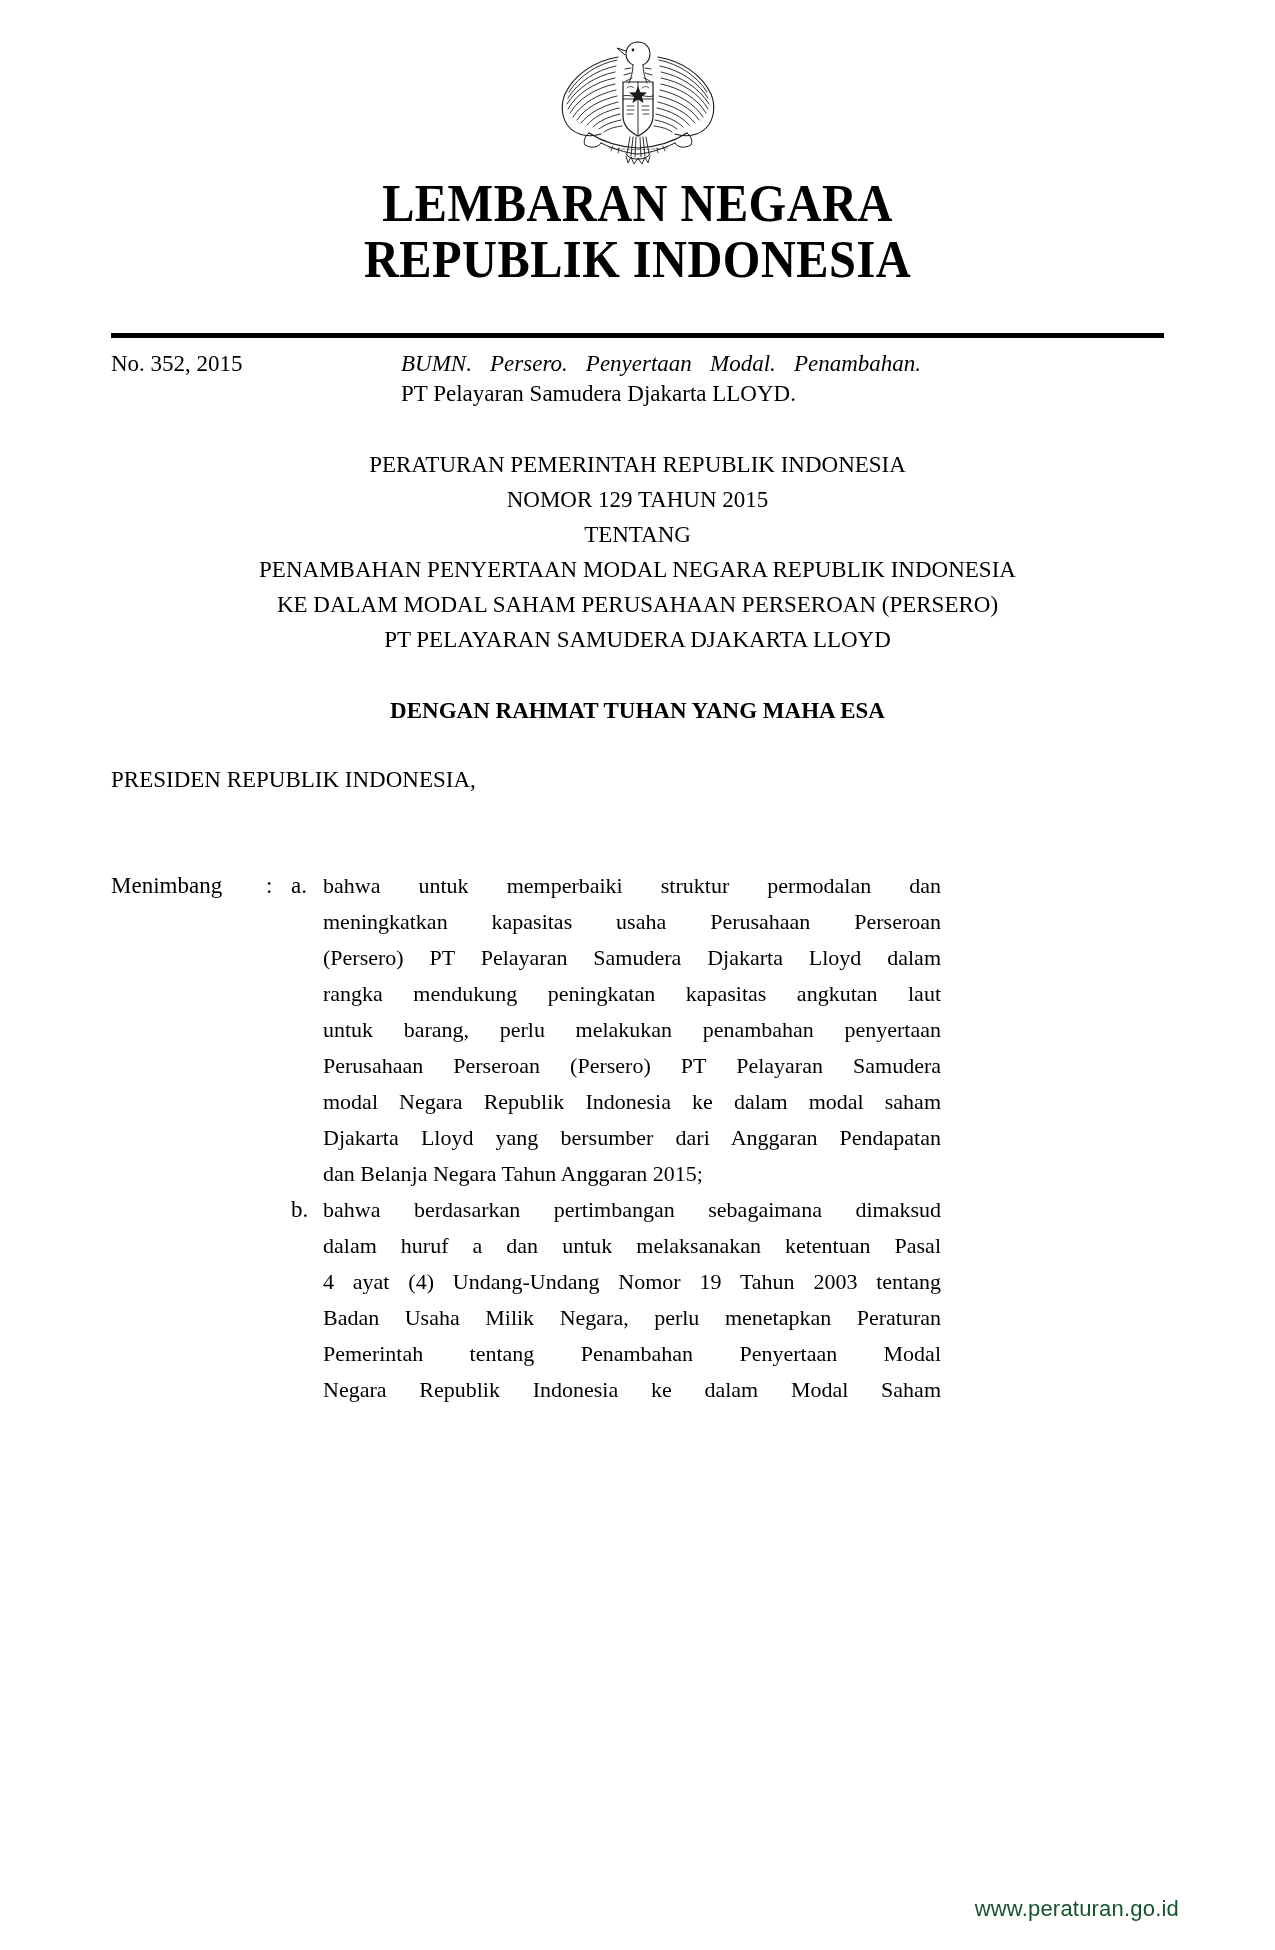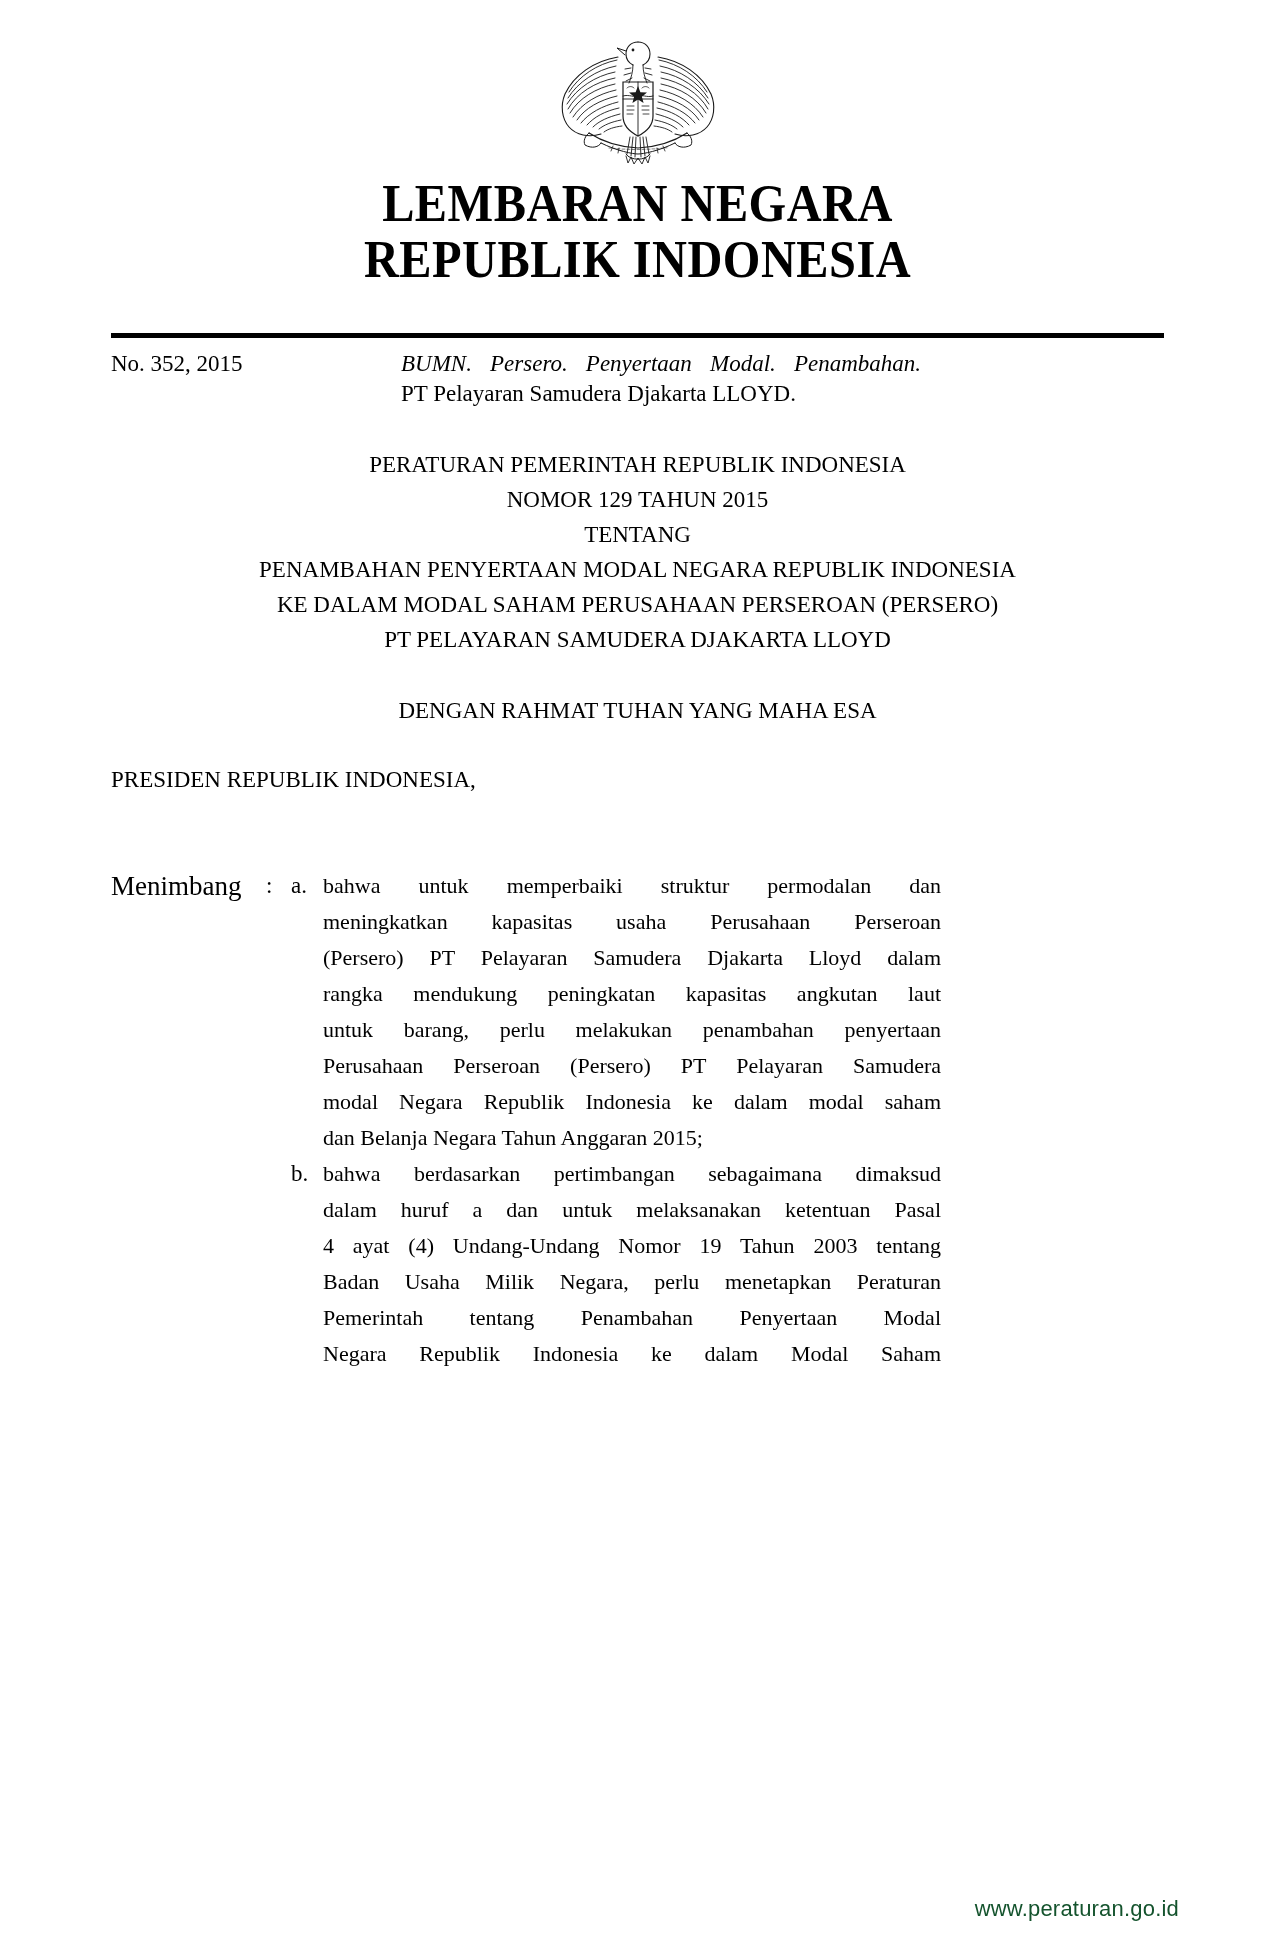--- a/index.html
+++ b/index.html
@@ -110,20 +110,21 @@
   }
 
   .subhead {
     position: absolute;
     left: 111px;
     top: 693px;
     width: 1053px;
     text-align: center;
     font-size: 23px;
     line-height: 35px;
+    font-weight: bold;
   }
   .presiden {
     position: absolute;
     left: 111px;
     top: 762px;
     width: 1053px;
     text-align: left;
     font-size: 23px;
     line-height: 35px;
   }
@@ -139,21 +140,21 @@
   .clause {
     position: relative;
     display: block;
     width: 1053px;
   }
   .clause-label {
     position: absolute;
     left: 0;
     top: 0;
     width: 130px;
-    font-size: 27px;
+    font-size: 23px;
     line-height: 36px;
     white-space: nowrap;
   }
   .clause-colon {
     position: absolute;
     left: 155px;
     top: 0;
     font-size: 23px;
     line-height: 36px;
   }
@@ -322,20 +323,21 @@
       <div class="clause-colon">:</div>
       <div class="clause-marker">a.</div>
       <div class="clause-text">
         <p>bahwa untuk memperbaiki struktur permodalan dan</p>
         <p>meningkatkan kapasitas usaha Perusahaan Perseroan</p>
         <p>(Persero) PT Pelayaran Samudera Djakarta Lloyd dalam</p>
         <p>rangka mendukung peningkatan kapasitas angkutan laut</p>
         <p>untuk barang, perlu melakukan penambahan penyertaan</p>
         <p>Perusahaan Perseroan (Persero) PT Pelayaran Samudera</p>
         <p>modal Negara Republik Indonesia ke dalam modal saham</p>
+        <p>Djakarta Lloyd yang bersumber dari Anggaran Pendapatan</p>
         <p class="last">dan Belanja Negara Tahun Anggaran 2015;</p>
       </div>
     </div>
 
     <div class="clause">
       <div class="clause-marker">b.</div>
       <div class="clause-text">
         <p>bahwa berdasarkan pertimbangan sebagaimana dimaksud</p>
         <p>dalam huruf a dan untuk melaksanakan ketentuan Pasal</p>
         <p>4 ayat (4) Undang-Undang Nomor 19 Tahun 2003 tentang</p>

